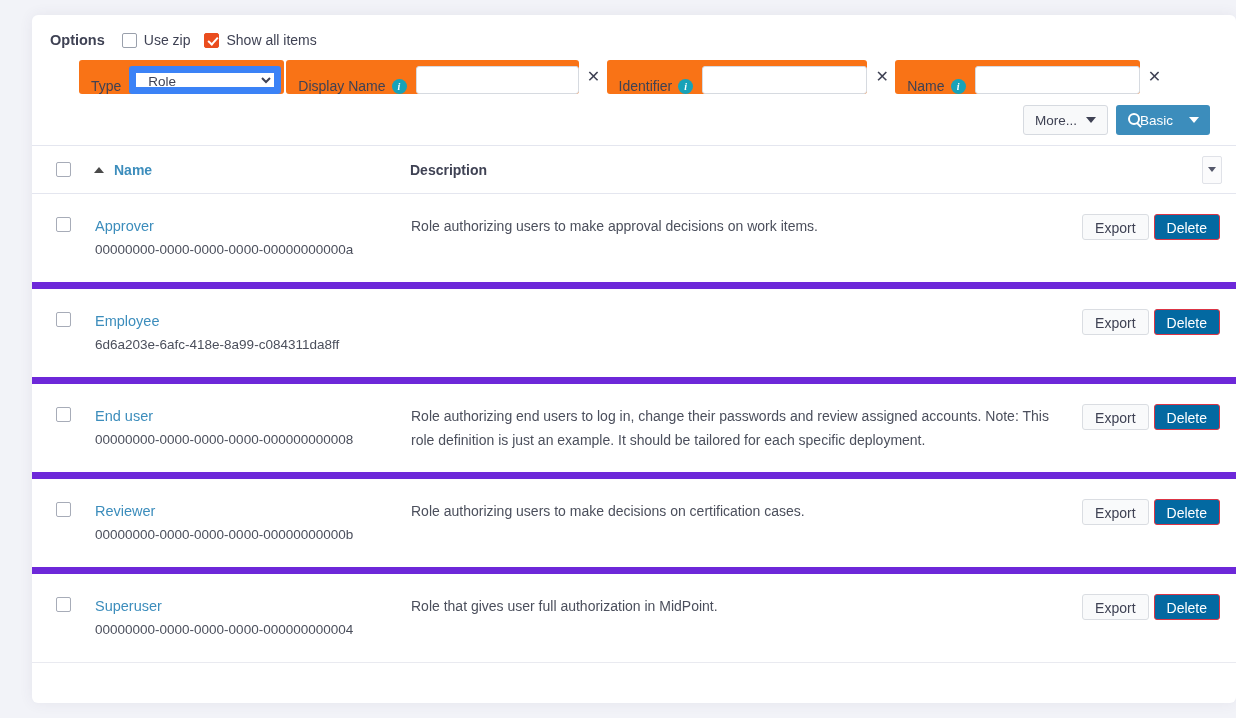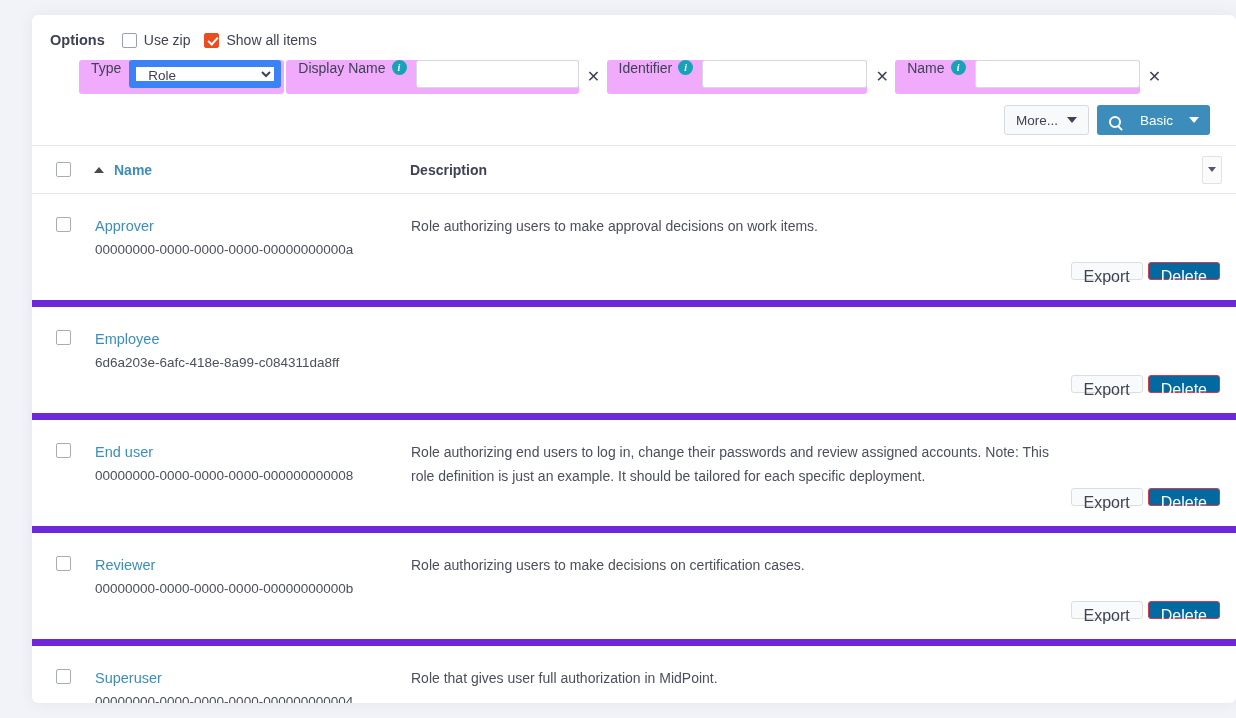--- a/index.html
+++ b/index.html
@@ -76,22 +76,22 @@
   }
 
   .filters-row {
     display: flex;
     align-items: center;
     padding-left: 29px;
     gap: 0;
   }
   .filter-group {
     display: flex;
-    align-items: flex-start;
-    background: #f0abfc;
+    align-items: flex-end;
+    background: #f97316;
     border-radius: 3px;
     height: 34px;
     padding: 0 0 0 12px;
     margin-right: 2px;
   }
   .filter-label {
     font-size: 14px;
     color: #3f4254;
     white-space: nowrap;
     padding-right: 8px;
@@ -184,22 +184,22 @@
     border-radius: 3px;
     display: flex;
     align-items: center;
     color: #fff;
     font-size: 13.5px;
     cursor: pointer;
     overflow: hidden;
   }
   .btn-basic .main {
     display: flex;
-    align-items: flex-end;
-    gap: 19px;
+    align-items: flex-start;
+    gap: 0;
     padding: 0 10px 0 12px;
   }
   .btn-basic .split {
     padding: 0 11px 0 6px;
     display: flex;
     align-items: center;
     height: 100%;
   }
   .search-glyph {
     width: 12px; height: 12px;
@@ -307,29 +307,28 @@
   }
   .desc-text { color: #4b4f5c; }
 
   .act-cell {
     padding-right: 16px !important;
     text-align: right;
     white-space: nowrap;
   }
   .btn-export, .btn-delete {
     display: inline-block;
-    height: 18px;
+    height: 26px;
     line-height: 27px;
-    font-size: 16px;
+    font-size: 14px;
     border-radius: 3px;
     padding: 0 12px;
     cursor: pointer;
     vertical-align: top;
     font-family: "Liberation Sans", sans-serif;
-    margin-top: 48px;
   }
   .btn-export {
     border: 1px solid #dadde2;
     background: #f9fafb;
     color: #3f4254;
   }
   .btn-delete {
     border: 1px solid #dc3545;
     background: #0369a1;
     color: #ffffff;

